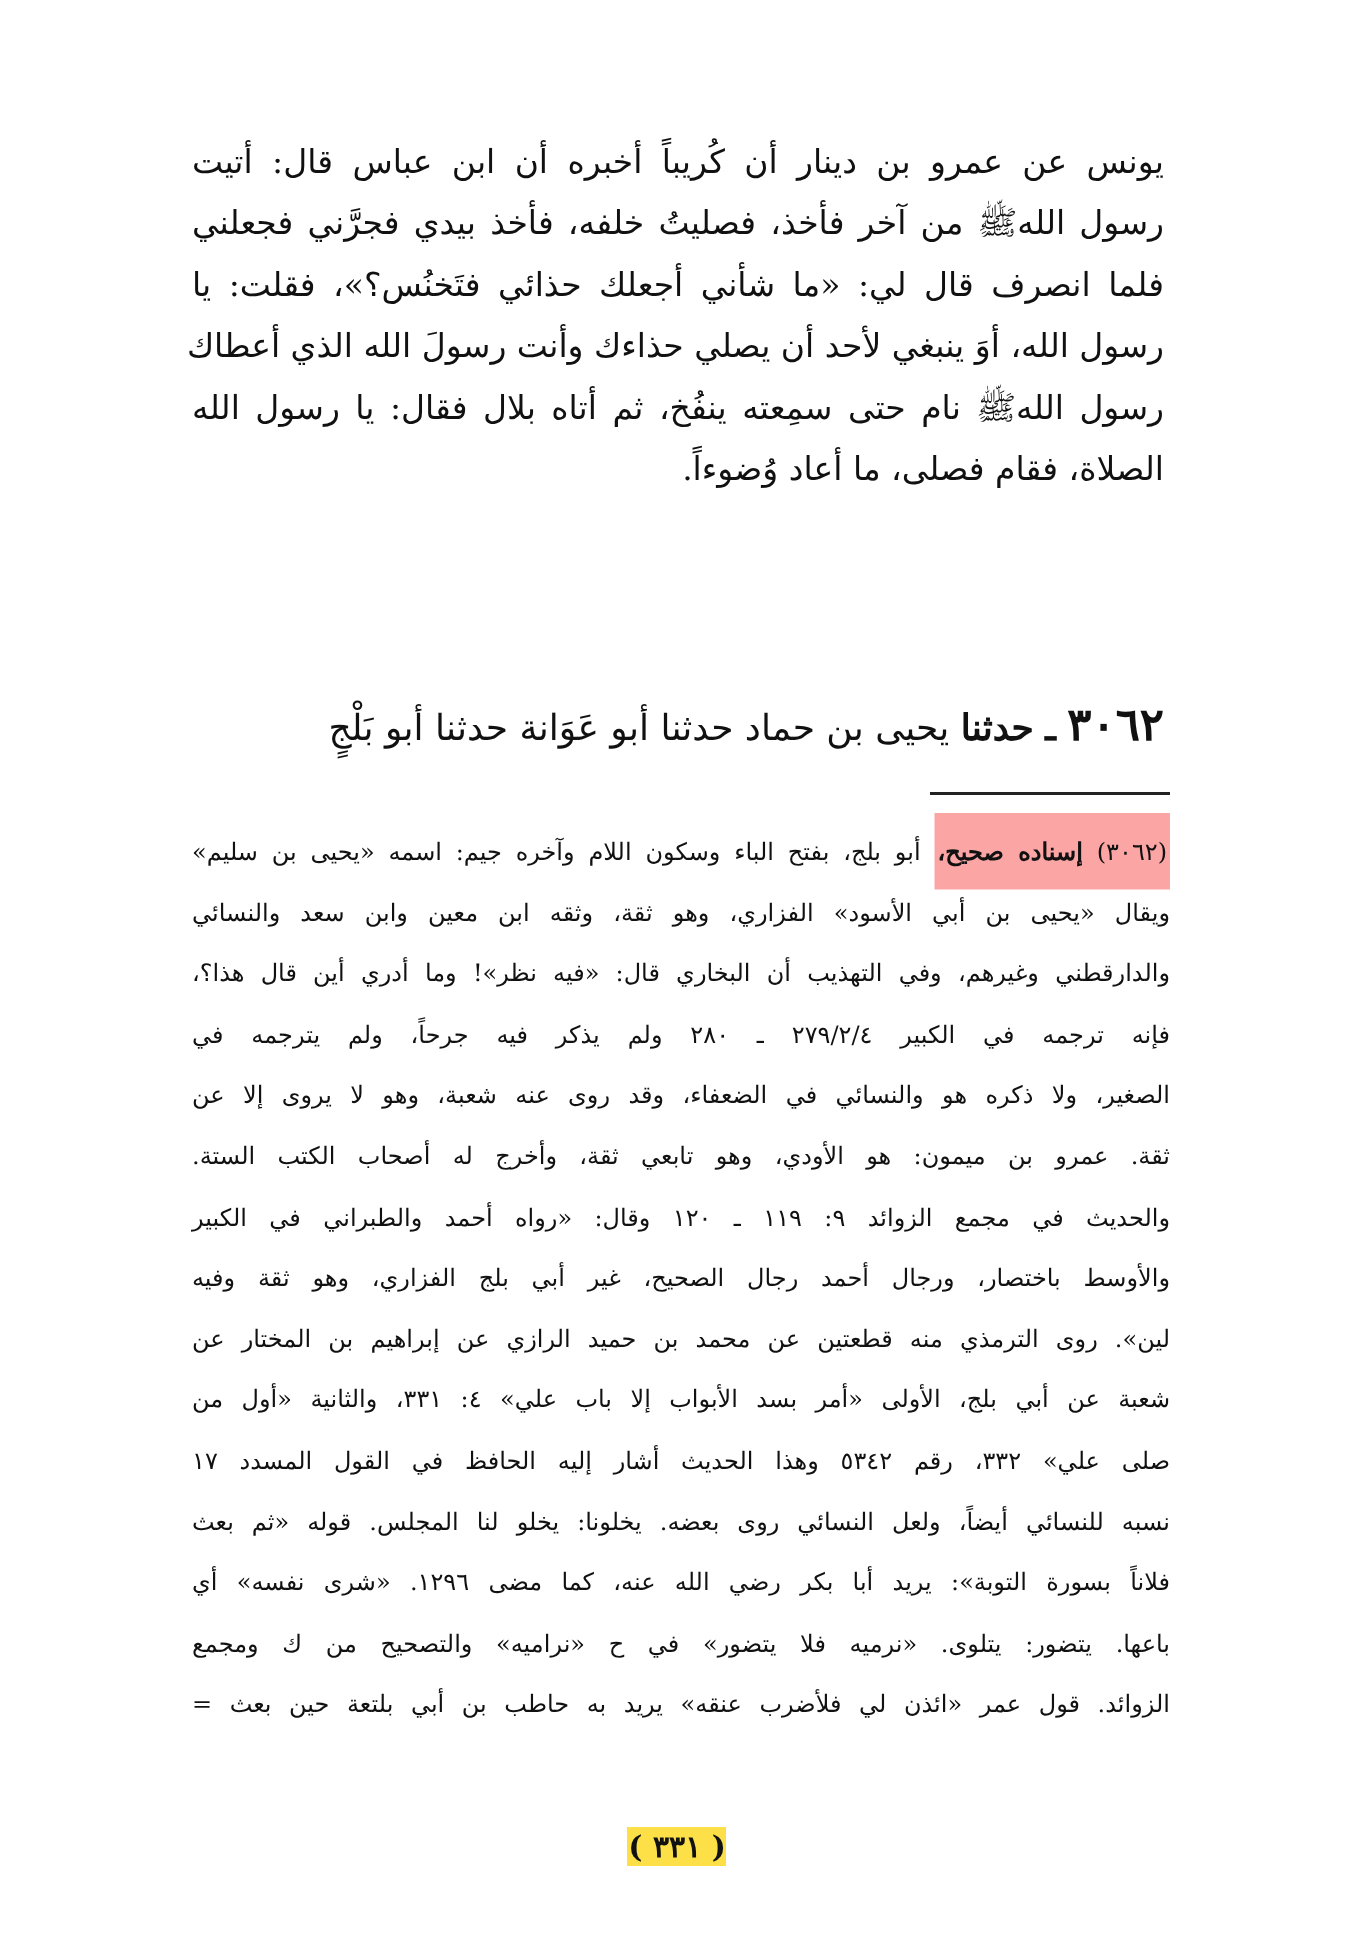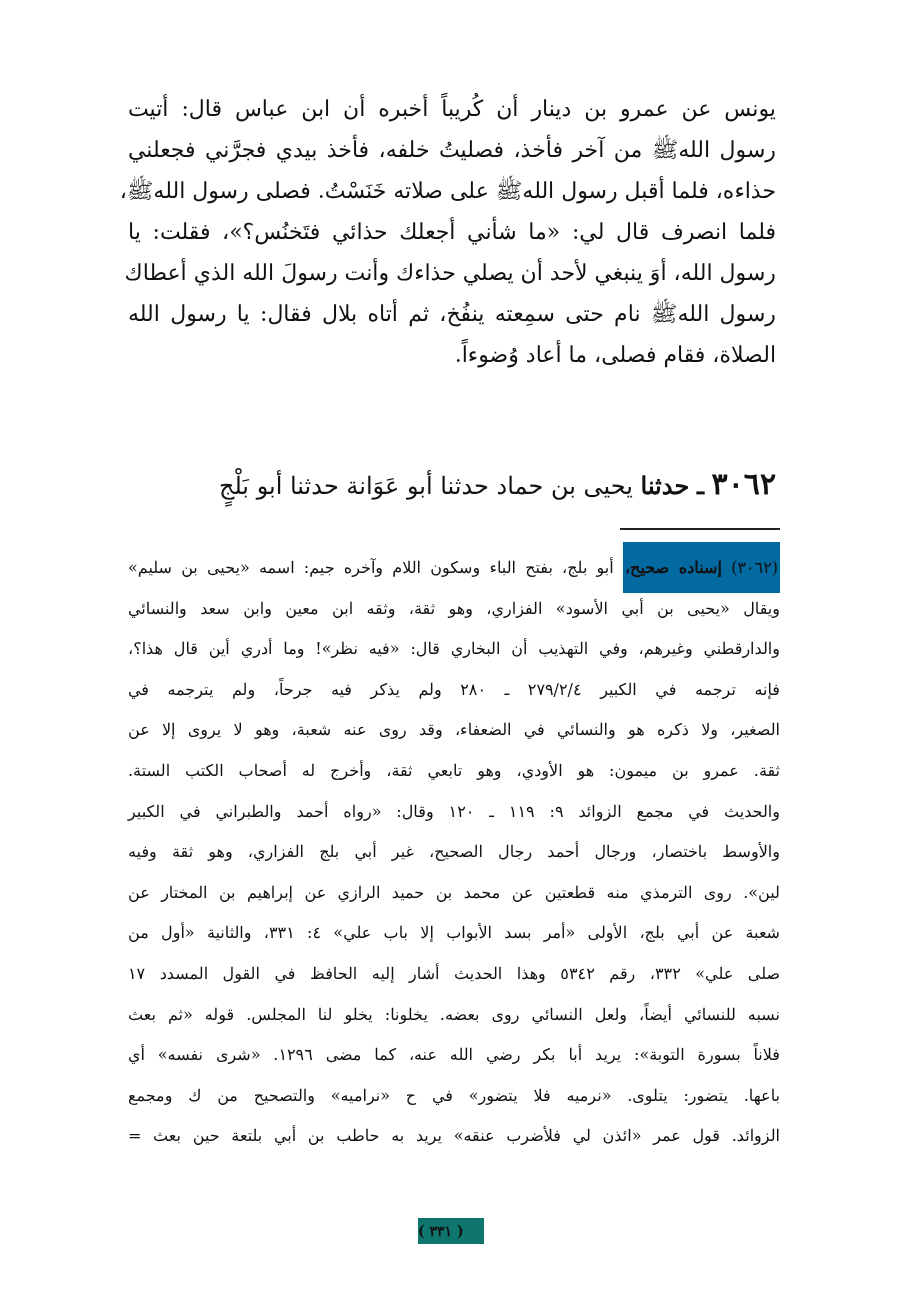--- a/index.html
+++ b/index.html
@@ -81,46 +81,45 @@
   .footnotes .line {
     display: block;
     white-space: nowrap;
     text-align: justify;
     text-align-last: justify;
   }
   .footnotes .line.first {
     text-align-last: justify;
   }
   .highlight {
-    background: #0369a1;
+    background: #fca5a5;
     padding: 16px 2px;
   }
   .page-number {
     position: absolute;
     left: 418px;
     top: 1218px;
     width: 66px;
     height: 26px;
-    background: #0f766e;
-    font-size: 14px;
+    background: #fde047;
+    font-size: 20px;
     font-weight: bold;
-    text-align: left;
+    text-align: right;
     line-height: 26px;
     direction: rtl;
   }
 </style>
 </head>
 <body>
 
 <div class="page">
 
   <div class="main-text">
     <span class="line">يونس عن عمرو بن دينار أن كُريباً أخبره أن ابن عباس قال: أتيت</span>
     <span class="line">رسول اللهﷺ من آخر فأخذ، فصليتُ خلفه، فأخذ بيدي فجرَّني فجعلني</span>
-    <span class="line">حذاءه، فلما أقبل رسول اللهﷺ على صلاته خَنَسْتُ. فصلى رسول اللهﷺ،</span>
     <span class="line">فلما انصرف قال لي: «ما شأني أجعلك حذائي فتَخنُس؟»، فقلت: يا</span>
     <span class="line">رسول الله، أوَ ينبغي لأحد أن يصلي حذاءك وأنت رسولَ الله الذي أعطاك</span>
     <span class="line">رسول اللهﷺ نام حتى سمِعته ينفُخ، ثم أتاه بلال فقال: يا رسول الله</span>
     <span class="line last">الصلاة، فقام فصلى، ما أعاد وُضوءاً.</span>
   </div>
 
   <div class="hadith-header">
     <span class="hadith-num">٣٠٦٢</span>
     <span class="bold">ـ</span>
     <span class="bold">حدثنا</span>

